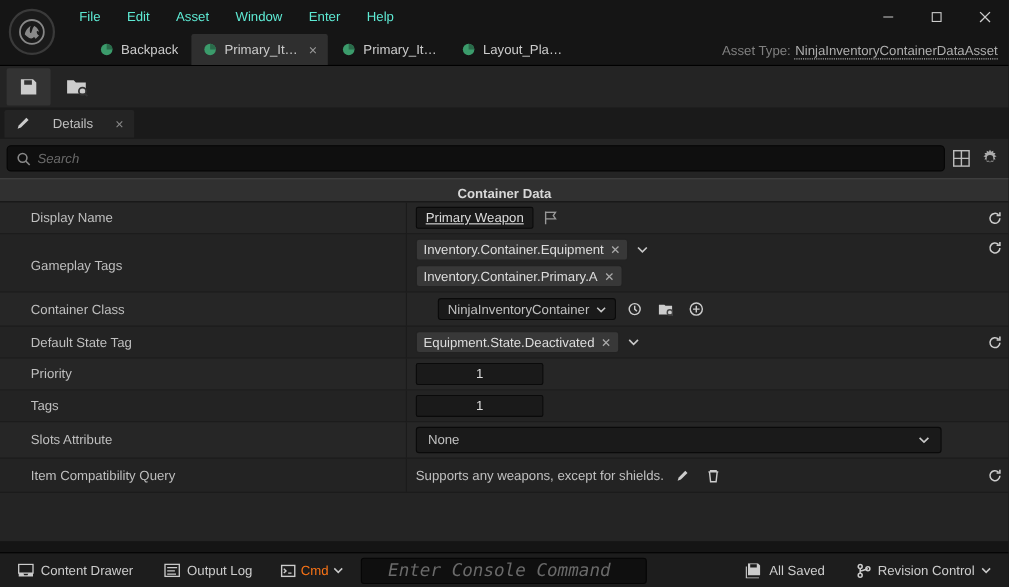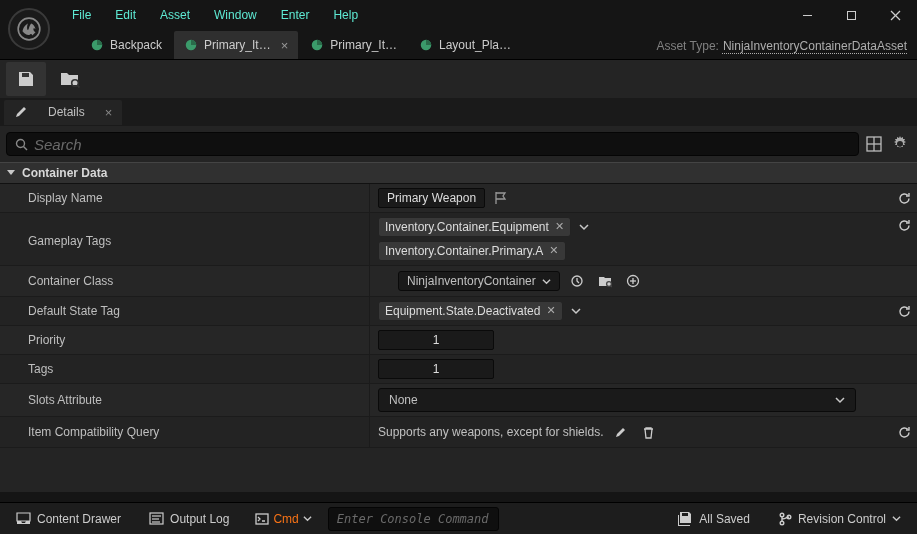--- a/index.html
+++ b/index.html
@@ -28,51 +28,51 @@
   .tool-btn:first-child { background:#333; border-radius:2px;}
   
   
   .details-tabrow { display:flex; align-items:center; background:#1a1a1a; height: 28px; padding-left: 4px;}
   .details-tab { display:flex; align-items:center; gap:20px; background:#242424; padding: 5px 10px; border-radius: 2px 2px 0 0;}
   .details-tab-close { color:#888; cursor:pointer; font-size: 13px;}
   
   
   .search-row { display:flex; align-items:center; gap:4px; padding: 6px 6px; background:#242424;}
   .search-box { flex:1; display:flex; align-items:center; background:#0f0f0f; border:1px solid #050505; border-radius: 4px; height: 24px; padding: 0 8px; gap:6px;}
-  .search-box input { flex:1; background:transparent; border:none; outline:none; color:#ccc; font-size:15px; font-style: italic;}
+  .search-box input { flex:1; background:transparent; border:none; outline:none; color:#ccc; font-size:12px; font-style: italic;}
   .search-box input::placeholder { color:#6a6a6a; }
   .icon-btn { width:22px;height:22px;display:flex;align-items:center;justify-content:center;color:#bbb;cursor:pointer;}
   
   
-  .cat-header { display:flex; align-items:center; gap:6px; background:#303030; border-top:1px solid #444; border-bottom:1px solid #111; height:22px; padding: 0 6px; font-weight:bold; color:#d8d8d8;}
+  .cat-header { display:flex; align-items:center; gap:6px; background:#303030; border-top:1px solid #444; border-bottom:1px solid #111; height:22px; padding: 0 6px; font-weight:bold; color:#d8d8d8;flex-direction:column;}
   
   
   .prop-grid { background:#242424; flex:1; overflow-y:auto;}
   .prop-row { display:flex; align-items:center; min-height:26px; border-bottom: 1px solid #1b1b1b; position:relative;}
   .prop-row:nth-child(odd) { background:#262626; }
   .prop-row:nth-child(even) { background:#232323; }
   .prop-label { width: 370px; padding: 4px 10px 4px 28px; color:#bfbfbf; border-right:1px solid #1b1b1b; display:flex; align-items:center; align-self: stretch;}
   .prop-value { flex:1; display:flex; align-items:center; gap:6px; padding: 4px 8px; flex-wrap: wrap;}
   .reset-btn { width:26px; display:flex; justify-content:center; color:#bbb; cursor:pointer; align-self: stretch; align-items:center;}
   
   
-  .text-input { background:#1a1a1a; border:1px solid #0a0a0a; border-radius:2px; padding: 2px 8px; color:#ddd; min-width: 100px;}
+  .text-input { background:#1a1a1a; border:1px solid #0a0a0a; border-radius:2px; padding: 2px 8px; color:#ddd; min-width: 100px; text-decoration: underline;}
   .num-input { background:#1a1a1a; border:1px solid #0a0a0a; border-radius:2px; padding: 2px 8px; color:#ddd; width: 116px; text-align:center;}
-  .tag-chip { background:#383838; border:1px solid #222; border-radius:3px; padding: 2px 6px; display:flex; align-items:flex-start; gap:6px; color:#ddd;}
+  .tag-chip { background:#383838; border:1px solid #222; border-radius:3px; padding: 2px 6px; display:flex; align-items:flex-end; gap:6px; color:#ddd;}
   .tag-chip .x { color:#aaa; cursor:pointer; font-size: 11px;}
   .chev-btn { color:#c8c8c8; cursor:pointer; padding: 0 2px;}
   .class-combo { background:#1a1a1a; border:1px solid #0a0a0a; border-radius:3px; padding: 2px 8px; display:flex; align-items:center; gap:6px;margin-left:20px;}
   .wide-combo { background:#1a1a1a; border:1px solid #0a0a0a; border-radius:3px; padding: 4px 10px; display:flex; align-items:center; width: 478px; justify-content: space-between;}
   .flag-icon { color:#aaa; padding: 0 4px;}
   
   
   .bottombar { height: 32px; background:#1d1d1d; border-top:1px solid #000; display:flex; align-items:center; padding: 0 6px; gap:8px;margin-top:10px;}
   .bottom-btn { display:flex; align-items:center; gap:6px; padding: 5px 10px; color:#ccc; cursor:pointer; border-radius:3px;}
   .cmd-dropdown { display:flex; align-items:center; gap:4px; padding: 5px 8px; color:#f97316; cursor:pointer;}
-  .cmd-input { flex:1; max-width: 300px; background:#0f0f0f; border:1px solid #050505; border-radius:3px; height:24px; padding:0 8px; color:#888; font-family: monospace; font-size:12px;}
+  .cmd-input { flex:1; max-width: 300px; background:#0f0f0f; border:1px solid #050505; border-radius:3px; height:24px; padding:0 24px; color:#888; font-family: monospace; font-size:16px;}
   .cmd-input::placeholder { color:#6a6a6a; font-style: italic;}
   .spacer { flex:1; }
   
   svg { display:block; }
   .tags-stack { display:flex; flex-direction:column; gap:4px; align-items:flex-start;}
   .row-tags { align-items:flex-start; }
   .row-tags .prop-label { padding-top: 8px;}
   .row-tags .reset-btn { align-items:flex-start; padding-top:6px;}
 </style>
 </head>

